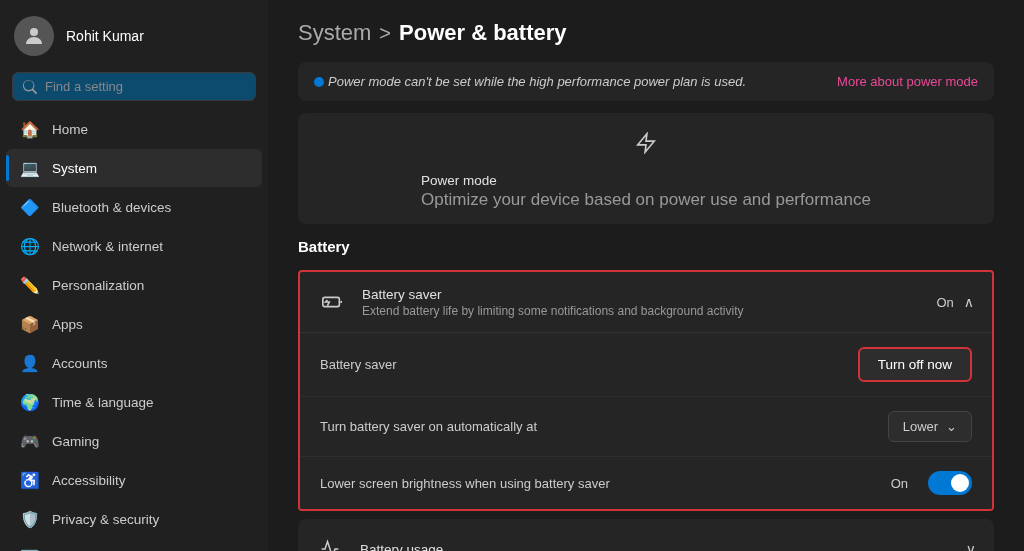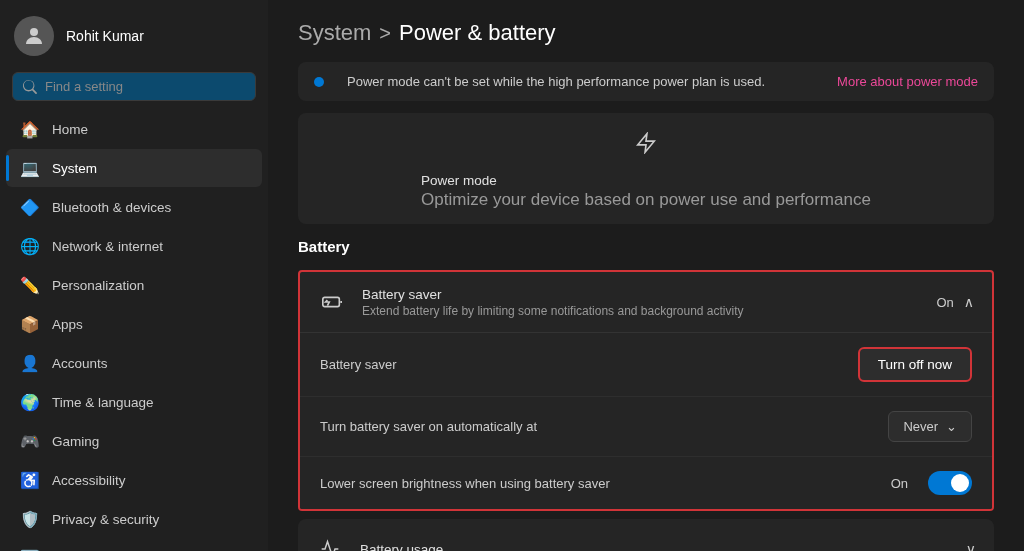--- a/index.html
+++ b/index.html
@@ -128,36 +128,37 @@
       font-size: 22px;
       font-weight: 300;
       color: #e0e0e0;
       margin-bottom: 16px;
     }
     .breadcrumb .parent {
       color: #aaa;
       font-weight: 300;
     }
     .breadcrumb .separator { color: #aaa; font-size: 20px; }
-    .breadcrumb .current { color: #fff; font-weight: 400; }
+    .breadcrumb .current { color: #fff; font-weight: 700; }
 
     
     .info-banner {
       background: #252525;
       border-radius: 8px;
       padding: 12px 16px;
       display: flex;
       align-items: center;
       justify-content: space-between;
       margin-bottom: 12px;
     }
     .info-banner-left {
       display: flex;
       align-items: center;
-      gap: 23px;
+      gap: 4px;
+      font-style: italic;
     }
     .info-dot {
       width: 10px;
       height: 10px;
       border-radius: 50%;
       background: #0078d4;
       flex-shrink: 0;
     }
     .info-text { color: #ccc; font-size: 13px; }
     .info-link { color: #ec4899; font-size: 13px; cursor: pointer; text-decoration: none; margin-left: 20px; }
@@ -439,21 +440,21 @@
     <div class="battery-inner-rows">
 
       <div class="battery-inner-row">
         <span class="battery-inner-row-label">Battery saver</span>
         <button class="turn-off-btn">Turn off now</button>
       </div>
 
       <div class="battery-inner-row">
         <span class="battery-inner-row-label">Turn battery saver on automatically at</span>
         <button class="dropdown-btn">
-          <span>Never</span>
+          <span>Lower</span>
           <span>⌄</span>
         </button>
       </div>
 
       <div class="battery-inner-row">
         <span class="battery-inner-row-label">Lower screen brightness when using battery saver</span>
         <span style="font-size:13px;color:#ccc;margin-right:8px;">On</span>
         <div class="toggle">
           <div class="toggle-thumb"></div>
         </div>

